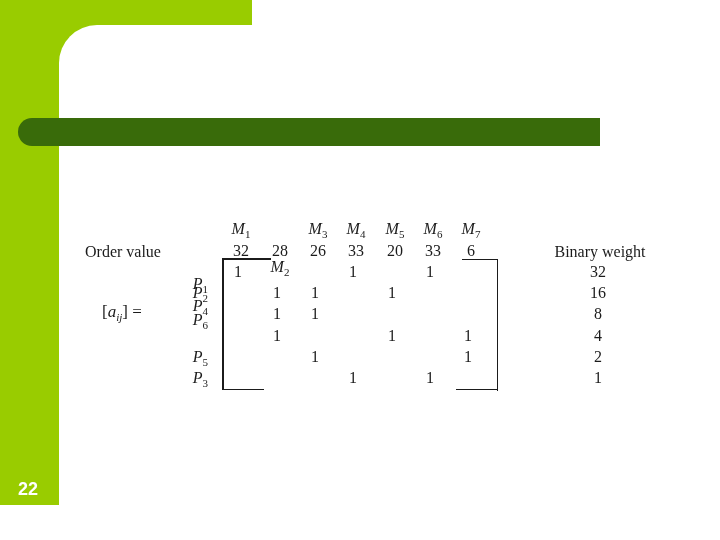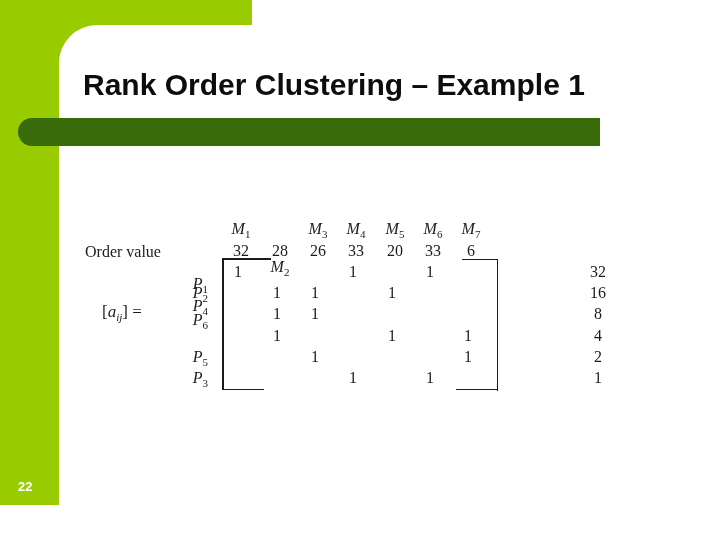--- a/index.html
+++ b/index.html
@@ -25,21 +25,21 @@
     position:absolute;left:18px;top:118px;width:582px;height:28px;
     background:var(--accent);border-radius:14px 0 0 14px;z-index:3;
   }
   .slide-title{
     position:absolute;left:83px;top:68px;width:560px;z-index:4;
     font-size:30px;font-weight:bold;color:var(--title-ink);
     letter-spacing:0px;white-space:nowrap;
   }
   .page-number{
     position:absolute;left:18px;top:479px;z-index:4;
-    font-size:13px;font-weight:bold;color:#fff;
+    font-size:18px;font-weight:bold;color:#fff;
   }
   #matrix-figure{
     position:absolute;left:0;top:0;width:720px;height:540px;z-index:4;
     font-family:"Liberation Serif",serif;color:var(--matrix-ink);
     font-size:16px;line-height:1.05;
   }
   #matrix-figure .abs{position:absolute;white-space:nowrap;}
   #matrix-figure .ctr{text-align:center;}
   #matrix-figure .rgt{text-align:right;}
   #matrix-figure i{font-style:italic;}
@@ -49,28 +49,28 @@
 </style>
 </head>
 <body>
 
 <div id="stage">
 
   <div class="lime-shape"></div>
   <div class="content-panel"></div>
   <div class="accent-bar"></div>
 
-  <div class="slide-title">Rank Order Clustering – Example 1</div>
 
   <div class="page-number">22</div>
 
   <div id="matrix-figure">
 
     <span class="abs" style="left:85px;top:244px;">Order value</span>
 
+    <span class="abs ctr" style="left:548px;top:244px;width:104px;">Binary weight</span>
 
     <span class="abs aij" style="left:102px;top:303px;font-size:17px;"><span>[</span><i>a</i><sub>ij</sub><span>] =</span></span>
 
     <div class="bracket-line" style="left:222px;top:258px;width:1.5px;height:132px;"></div>
     <div class="bracket-line" style="left:222px;top:258px;width:49px;height:1.5px;"></div>
     <div class="bracket-line" style="left:222px;top:388.5px;width:42px;height:1.5px;"></div>
 
     <div class="bracket-line" style="left:496.5px;top:258.5px;width:1.5px;height:132px;"></div>
     <div class="bracket-line" style="left:462px;top:258.5px;width:36px;height:1.5px;"></div>
     <div class="bracket-line" style="left:456px;top:388.5px;width:42px;height:1.5px;"></div>

